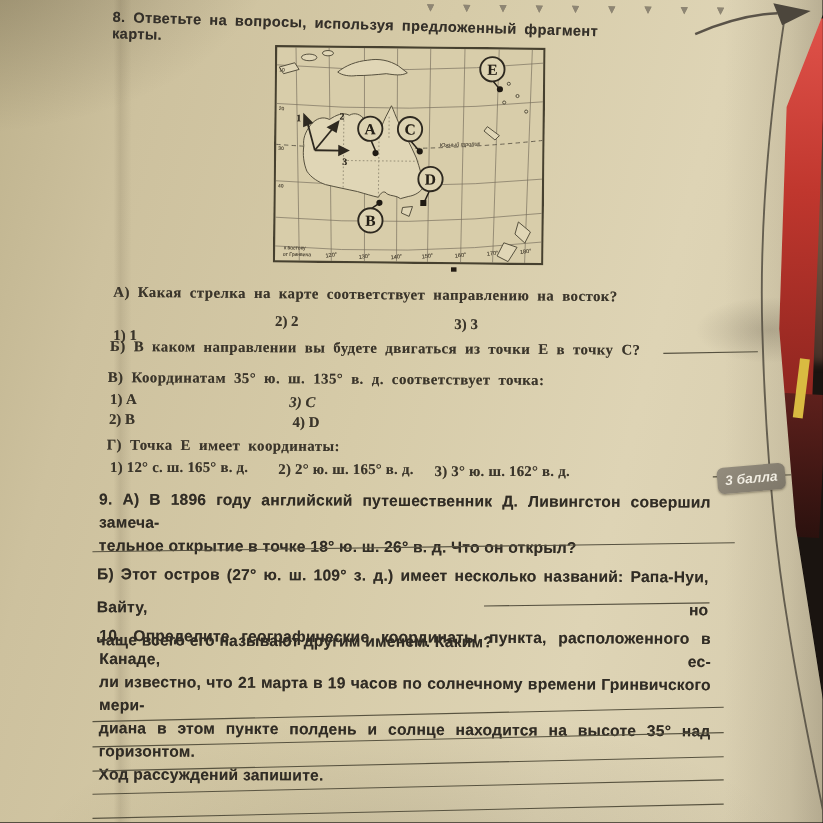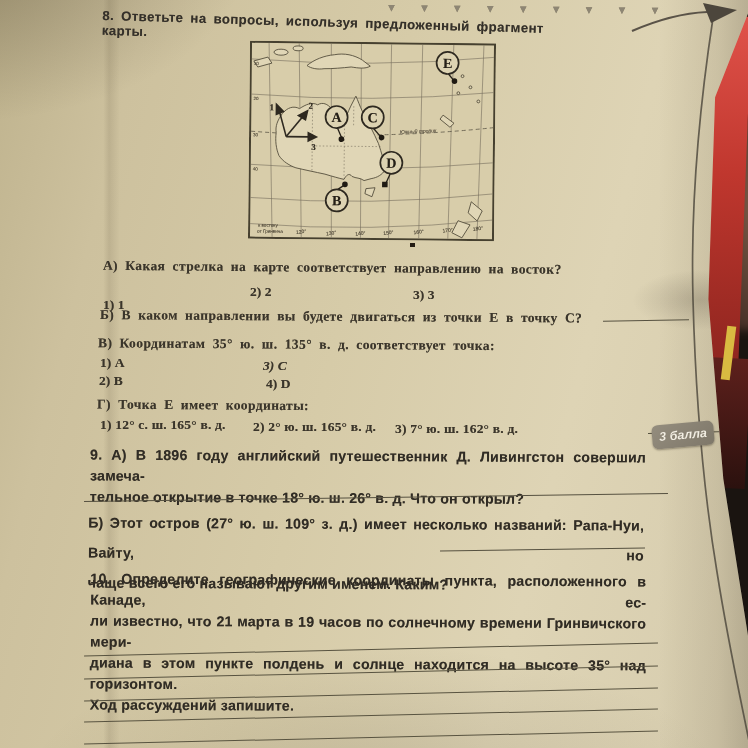--- a/index.html
+++ b/index.html
@@ -222,21 +222,21 @@
 
     <div class="abs serif" style="left:97px;top:398px;width:400px;transform:rotate(.4deg);">
       <span>Г)</span>
       <span>Точка Е имеет координаты:</span>
     </div>
     <div class="abs opt" style="left:100px;top:417px;letter-spacing:.2px;">
       <span>1)</span>&nbsp;<span>12° с. ш. 165° в. д.</span></div>
     <div class="abs opt" style="left:253px;top:419px;letter-spacing:.2px;">
       <span>2)</span>&nbsp;<span>2° ю. ш. 165° в. д.</span></div>
     <div class="abs opt" style="left:395px;top:421px;letter-spacing:.2px;">
-      <span>3)</span>&nbsp;<span>7° ю. ш. 162° в. д.</span></div>
+      <span>3)</span>&nbsp;<span>3° ю. ш. 162° в. д.</span></div>
     <div class="abs thinline" style="left:648px;top:432px;width:80px;transform:rotate(-1.5deg);"></div>
 
     <div class="abs badge">3 балла</div>
 
     <div class="abs sansb para" style="left:90px;top:446px;">
       <div class="jl">9. А) В 1896 году английский путешественник Д. Ливингстон совершил замеча-</div>
       <div>тельное открытие в точке 18° ю. ш. 26° в. д. Что он открыл?</div>
     </div>
     <div class="abs thinline" style="left:84px;top:497px;width:584px;transform:rotate(-.8deg);"></div>
 

